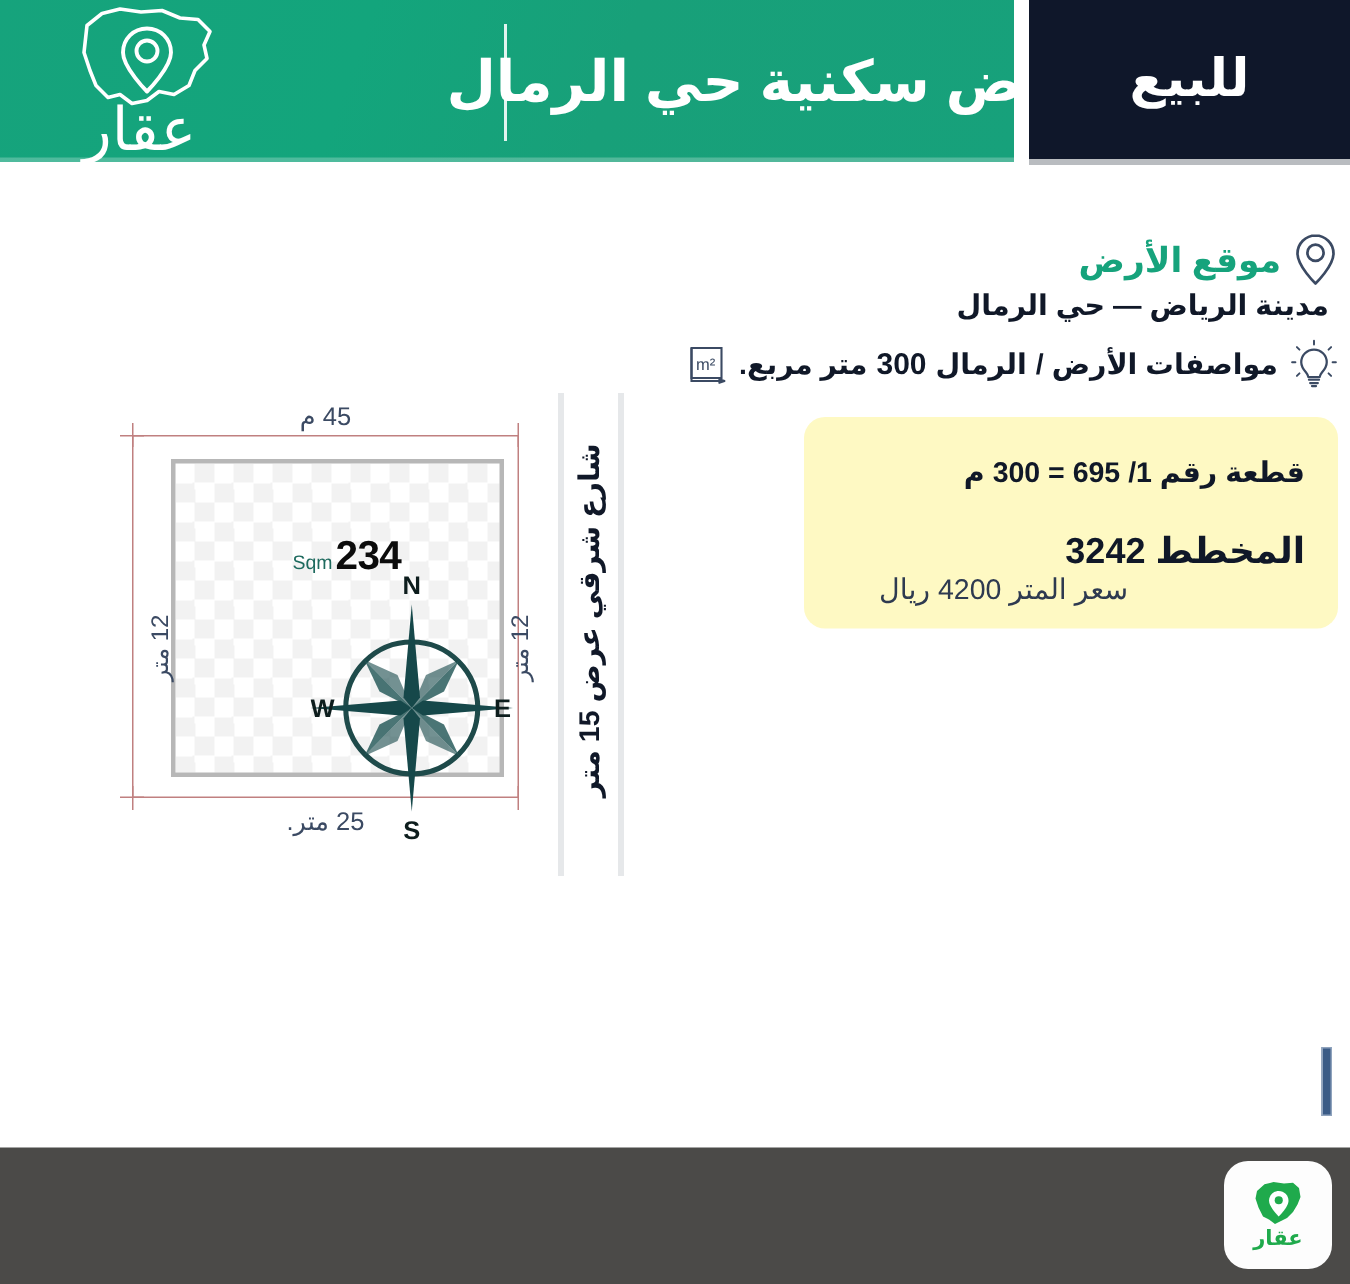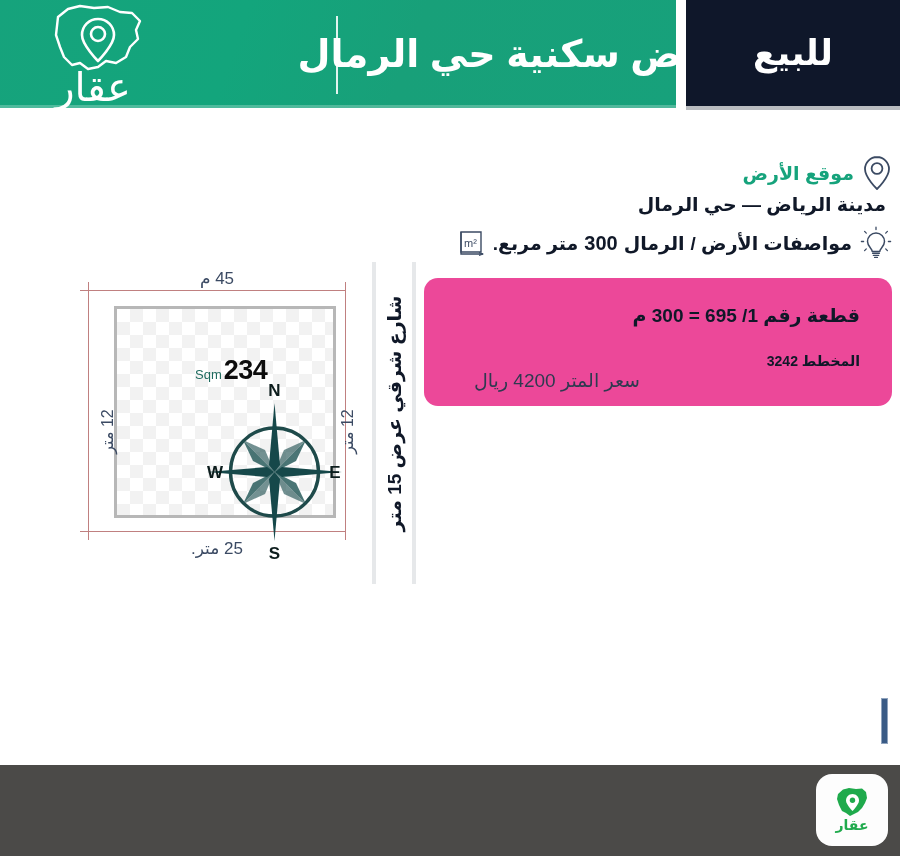--- a/index.html
+++ b/index.html
@@ -140,21 +140,21 @@
     flex: 0 0 auto;
   }
   .icon-m2 {
     width: 28px;
     height: 28px;
     flex: 0 0 auto;
   }
 
   .label-green {
     color: #16a37c;
-    font-size: 19px;
+    font-size: 23px;
     font-weight: bold;
     white-space: nowrap;
   }
   .info-sub {
     text-align: right;
     padding-right: 6px;
     margin-top: 0;
     color: #101828;
     font-size: 19px;
     font-weight: bold;
@@ -174,39 +174,39 @@
   }
   .spec-num {
     color: #101828;
     font-size: 20px;
     font-weight: bold;
   }
 
   .gray-card {
     margin-top: 18px;
     margin-right: 0;
-    width: 468px;
+    width: 356px;
     min-height: 128px;
-    background: #ec4899;
+    background: #fef9c3;
     border-radius: 14px;
-    padding: 18px 32px 14px 22px;
+    padding: 18px 22px 14px 22px;
     box-sizing: border-box;
     position: relative;
   }
   .card-line-1 {
     text-align: right;
     color: #101828;
     font-size: 19px;
     font-weight: bold;
     margin-top: 8px;
   }
   .card-line-2 {
     text-align: right;
     color: #101828;
-    font-size: 14px;
+    font-size: 24px;
     font-weight: bold;
     margin-top: 26px;
   }
   .card-line-3 {
     text-align: left;
     color: #2e3a50;
     font-size: 19px;
     font-weight: normal;
     margin-top: 0;
     padding-left: 28px;

